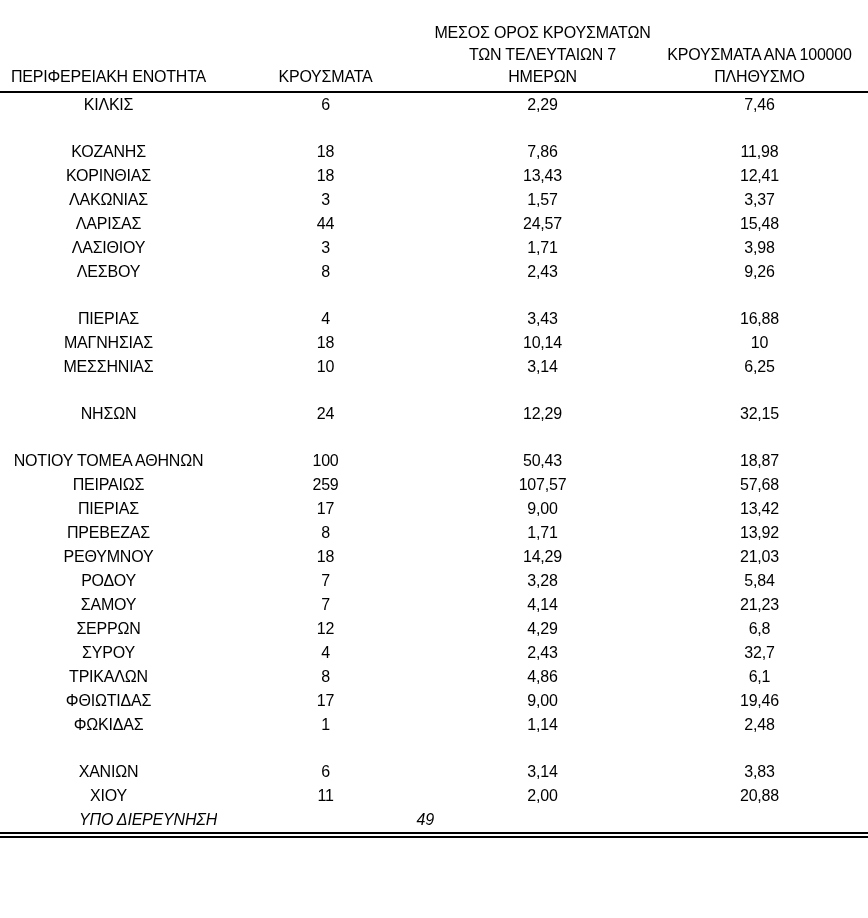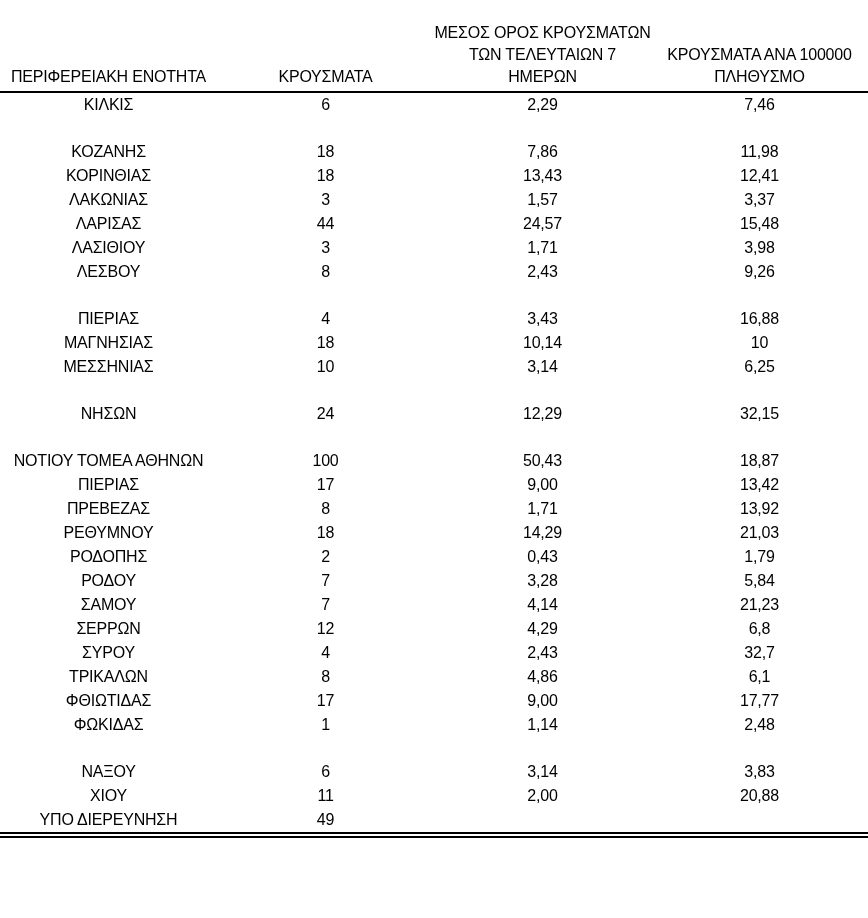--- a/index.html
+++ b/index.html
@@ -48,20 +48,22 @@
     font-size: 16px;
     height: 24px;
     line-height: 24px;
     letter-spacing: -0.2px;
     white-space: nowrap;
   }
   tr.spacer-row td {
     height: 23px;
   }
   tr.italic-row td {
+    font-style: italic;
+    text-align: right;
   }
 </style>
 </head>
 <body>
 
 <div class="page">
   <table class="cases-table">
     <colgroup>
       <col>
         <col>
@@ -158,44 +160,44 @@
         <tr class="spacer-row">
           <td colspan="4"></td>
         </tr>
         <tr>
           <td>ΝΟΤΙΟΥ ΤΟΜΕΑ ΑΘΗΝΩΝ</td>
           <td>100</td>
           <td>50,43</td>
           <td>18,87</td>
         </tr>
         <tr>
+          <td>ΠΕΙΡΑΙΩΣ</td>
+          <td>259</td>
+          <td>107,57</td>
+          <td>57,68</td>
+        </tr>
+        <tr>
           <td>ΠΙΕΡΙΑΣ</td>
           <td>17</td>
           <td>9,00</td>
           <td>13,42</td>
         </tr>
         <tr>
           <td>ΠΡΕΒΕΖΑΣ</td>
           <td>8</td>
           <td>1,71</td>
           <td>13,92</td>
         </tr>
         <tr>
           <td>ΡΕΘΥΜΝΟΥ</td>
           <td>18</td>
           <td>14,29</td>
           <td>21,03</td>
         </tr>
         <tr>
-          <td>ΡΟΔΟΠΗΣ</td>
-          <td>2</td>
-          <td>0,43</td>
-          <td>1,79</td>
-        </tr>
-        <tr>
           <td>ΡΟΔΟΥ</td>
           <td>7</td>
           <td>3,28</td>
           <td>5,84</td>
         </tr>
         <tr>
           <td>ΣΑΜΟΥ</td>
           <td>7</td>
           <td>4,14</td>
           <td>21,23</td>
@@ -215,33 +217,33 @@
         <tr>
           <td>ΤΡΙΚΑΛΩΝ</td>
           <td>8</td>
           <td>4,86</td>
           <td>6,1</td>
         </tr>
         <tr>
           <td>ΦΘΙΩΤΙΔΑΣ</td>
           <td>17</td>
           <td>9,00</td>
-          <td>17,77</td>
+          <td>19,46</td>
         </tr>
         <tr>
           <td>ΦΩΚΙΔΑΣ</td>
           <td>1</td>
           <td>1,14</td>
           <td>2,48</td>
         </tr>
         <tr class="spacer-row">
           <td colspan="4"></td>
         </tr>
         <tr>
-          <td>ΝΑΞΟΥ</td>
+          <td>ΧΑΝΙΩΝ</td>
           <td>6</td>
           <td>3,14</td>
           <td>3,83</td>
         </tr>
         <tr>
           <td>ΧΙΟΥ</td>
           <td>11</td>
           <td>2,00</td>
           <td>20,88</td>
         </tr>

